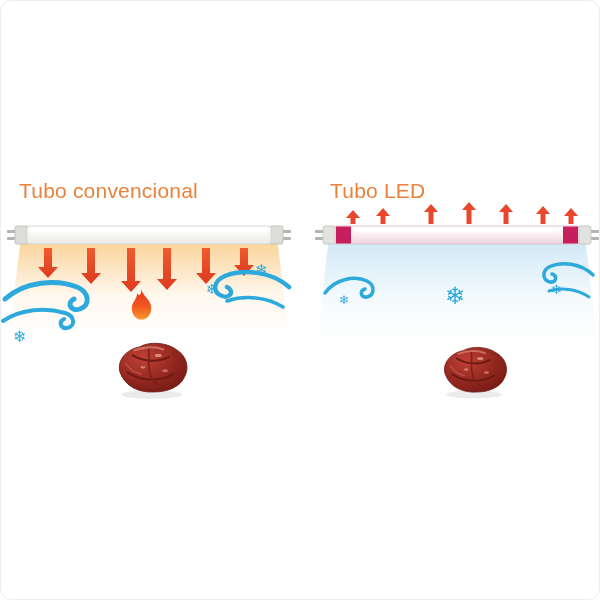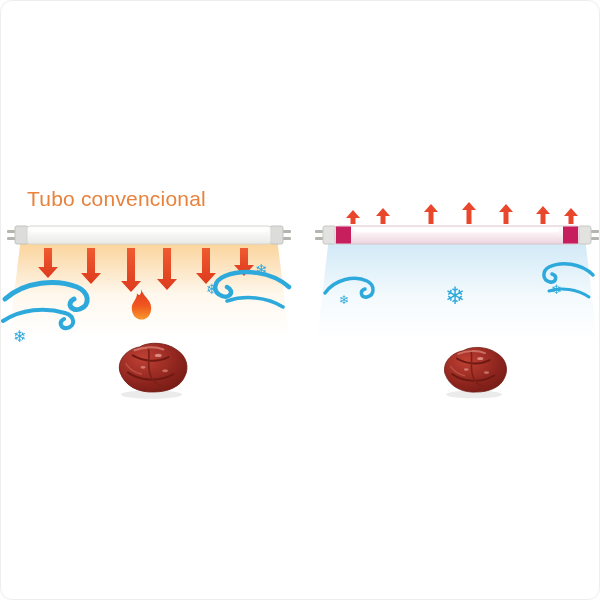--- a/index.html
+++ b/index.html
@@ -9,21 +9,21 @@
     background:#ffffff;
     border:1px solid #EDEDED;
     border-radius:12px;
     box-sizing:border-box;
     overflow:hidden;
     font-family:"Liberation Sans", sans-serif;
   }
   .panel{position:absolute;inset:0;}
   .panel-title{
     position:absolute;
-    margin:12px;
+    margin:4px;
     font-size:21px;
     font-weight:400;
     color:#E8823C;
     letter-spacing:0.2px;
   }
   #title-left{left:14px;top:174px;}
   #title-right{left:325px;top:174px;}
   .abs{position:absolute;}
   .beam{position:absolute;}
   #beam-warm{
@@ -131,20 +131,21 @@
       <path d="M30,14 C40,10 54,9 64,13" stroke="#D2766A" stroke-width="2.5" fill="none" stroke-linecap="round" opacity="0.9"></path>
       <path d="M20,30 C24,36 30,40 38,42" stroke="#C2564A" stroke-width="2" fill="none" stroke-linecap="round" opacity="0.8"></path>
       <ellipse cx="58" cy="20" rx="4" ry="2" fill="#E2998C" opacity="0.85"></ellipse>
       <ellipse cx="40" cy="34" rx="3" ry="1.6" fill="#E2998C" opacity="0.7"></ellipse>
       <ellipse cx="66" cy="38" rx="3.4" ry="1.8" fill="#DA8A7C" opacity="0.7"></ellipse>
     </svg>
   </section>
 
   <section class="panel">
 
+    <h2 class="panel-title" id="title-right">Tubo LED</h2>
 
     <div class="beam" id="beam-cool"></div>
 
     <svg class="abs" style="left:330px;top:199px;" width="260" height="24" viewBox="0 0 260 24">
       <path d="M22,10 L29,18 L24.5,18 L24.5,24 L19.5,24 L19.5,18 L15,18 Z" fill="#E8472B"></path>
       <path d="M52,8 L59,16 L54.5,16 L54.5,24 L49.5,24 L49.5,16 L45,16 Z" fill="#E8472B"></path>
       <path d="M100,4 L107,12 L102.5,12 L102.5,24 L97.5,24 L97.5,12 L93,12 Z" fill="#E8472B"></path>
       <path d="M138,2 L145,10 L140.5,10 L140.5,24 L135.5,24 L135.5,10 L131,10 Z" fill="#E8472B"></path>
       <path d="M175,4 L182,12 L177.5,12 L177.5,24 L172.5,24 L172.5,12 L168,12 Z" fill="#E8472B"></path>
       <path d="M212,6 L219,14 L214.5,14 L214.5,24 L209.5,24 L209.5,14 L205,14 Z" fill="#E8472B"></path>

